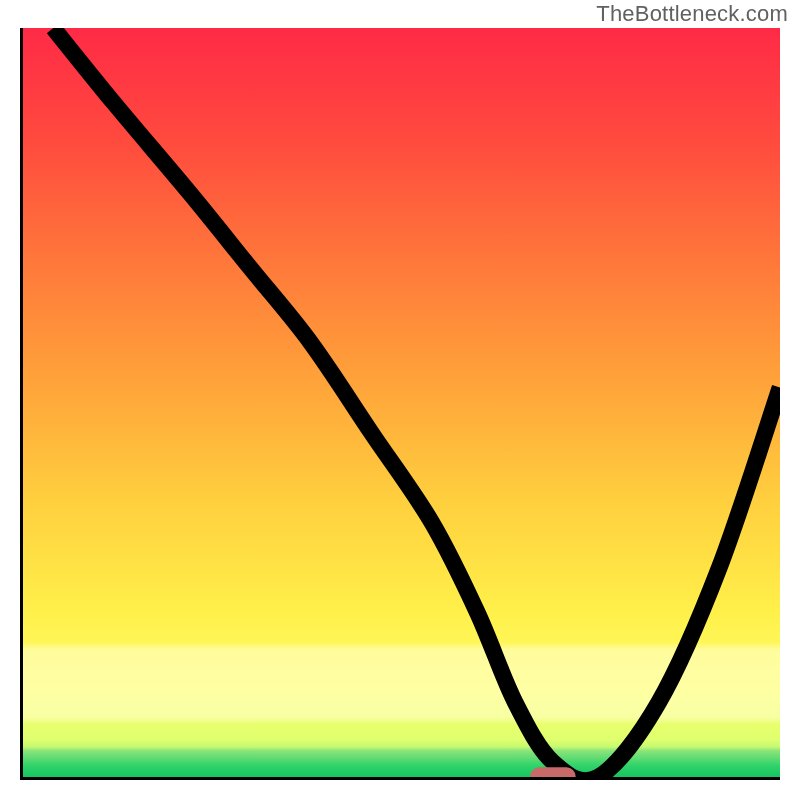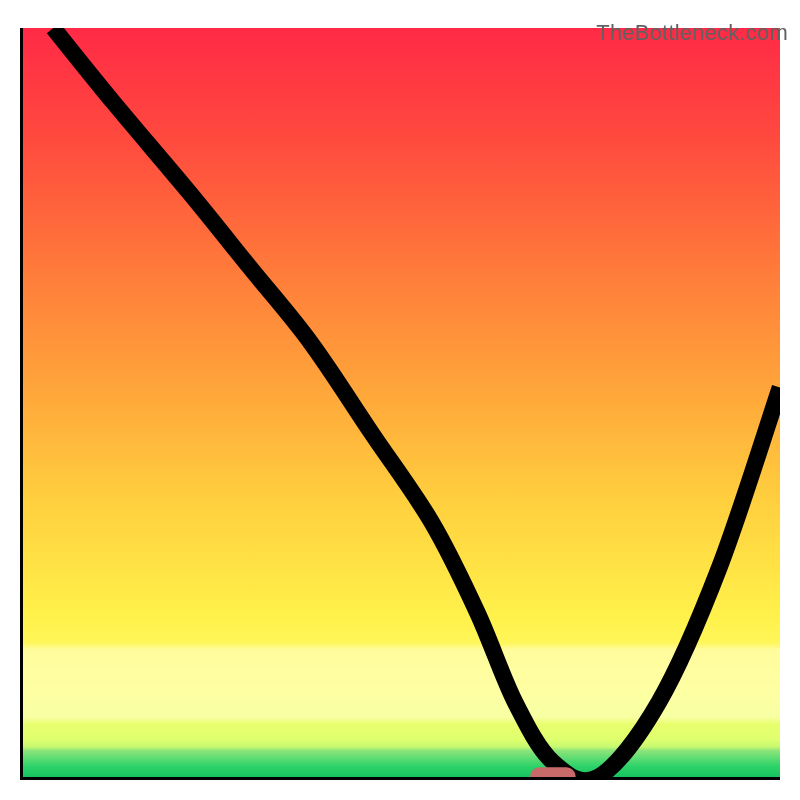--- a/index.html
+++ b/index.html
@@ -10,21 +10,21 @@
     overflow: hidden;
     background: #fff;
   }
   .wrap {
     position: relative;
     width: 800px;
     height: 800px;
   }
   .watermark {
     position: absolute;
-    top: 20px;
+    top: 1px;
     right: 12px;
     font: 22px Arial, Helvetica, sans-serif;
     color: #616161;
     letter-spacing: 0.2px;
     z-index: 20;
   }
   .plot {
     position: absolute;
     left: 20px;
     right: 20px;

